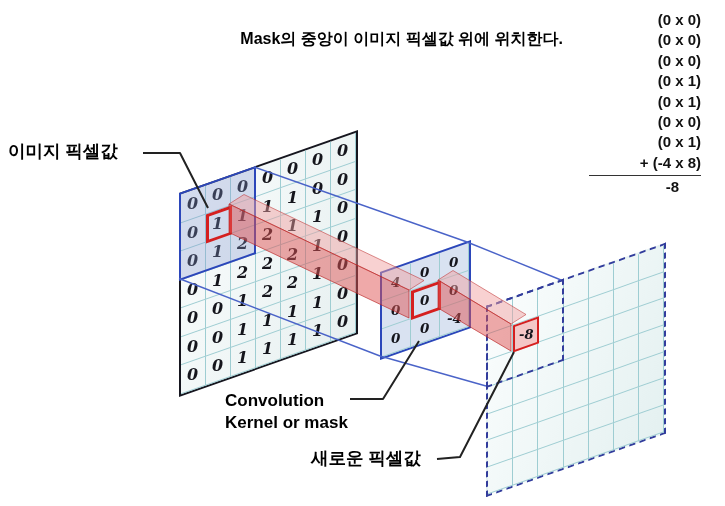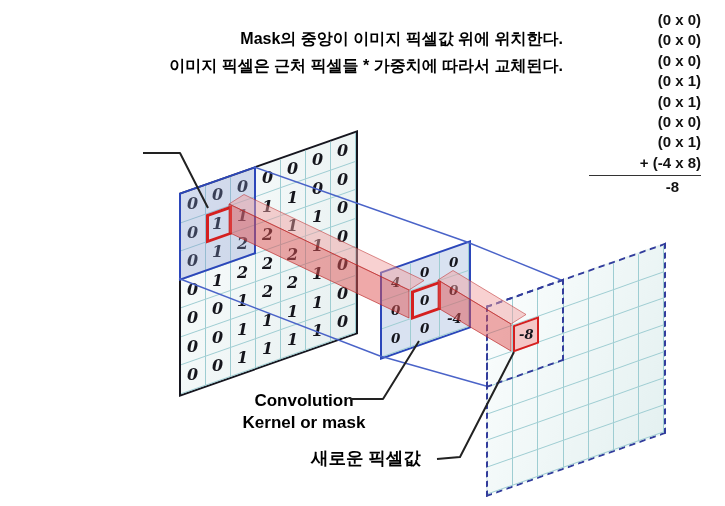--- a/index.html
+++ b/index.html
@@ -9,21 +9,21 @@
   
   .header{position:absolute;top:26px;right:162px;text-align:right;
           font-size:16px;font-weight:bold;line-height:26.5px;color:#000;white-space:nowrap;}
   .calc{position:absolute;top:10px;right:24px;width:112px;text-align:right;
         font-size:15px;font-weight:bold;color:#111;}
   .calc .calc-line{line-height:20.4px;white-space:nowrap;}
   .calc-result{border-top:1.7px solid #333;margin-top:2px;padding:1px 22px 0 0;line-height:19px;}
 
   .label{position:absolute;font-weight:bold;color:#000;}
   .label-imgpx{left:8px;top:139px;font-size:17.5px;}
-  .label-kernel{left:225px;top:390px;width:158px;text-align:center;font-size:17px;line-height:22px;}
+  .label-kernel{left:225px;top:390px;width:158px;font-size:17px;line-height:22px;}
   .label-newpx{left:311px;top:446px;font-size:17.5px;}
 
   
   .grid{position:absolute;display:grid;transform:skewY(-19.4deg);transform-origin:0 0;}
   .grid .cell{border-right:1px solid var(--teal-line,#9ecdd2);border-bottom:1px solid var(--teal-line,#9ecdd2);
               display:flex;align-items:center;justify-content:center;box-sizing:border-box;}
   .grid .cell span{transform:skewY(19.4deg);font-family:"DejaVu Serif",serif;
                    font-style:italic;font-weight:bold;color:var(--ink,#15151c);}
 
   .input-grid{left:179px;top:193px;z-index:1;
@@ -62,37 +62,37 @@
   .blue-line{stroke:var(--line-blue,#4a63c8);stroke-width:1.4;fill:none;}
   .leader{stroke:#222;stroke-width:2;fill:none;stroke-linejoin:round;}
 </style>
 </head>
 <body>
 
 <div class="canvas">
 
   <div class="header">
     <div>Mask의 중앙이 이미지 픽셀값 위에 위치한다.</div>
-    <div>이미지 픽셀은 근처 픽셀들 * 가중치에 따라서 교체된다.</div>
   </div>
 
   <div class="calc">
     <div>
         <div class="calc-line">(0 x 0)</div>
         <div class="calc-line">(0 x 0)</div>
         <div class="calc-line">(0 x 0)</div>
         <div class="calc-line">(0 x 1)</div>
         <div class="calc-line">(0 x 1)</div>
         <div class="calc-line">(0 x 0)</div>
         <div class="calc-line">(0 x 1)</div>
         <div class="calc-line">+ (-4 x 8)</div>
       </div>
     <div class="calc-result">-8</div>
   </div>
 
+  <div class="label label-imgpx">이미지 픽셀값</div>
   <div class="label label-kernel">
     <div>Convolution</div>
     <div>Kernel or mask</div>
   </div>
   <div class="label label-newpx">새로운 픽셀값</div>
 
   <div class="grid input-grid">
     <div class="overlay patch"></div>
     <div class="overlay input-redbox"></div>
   <div class="cell">

